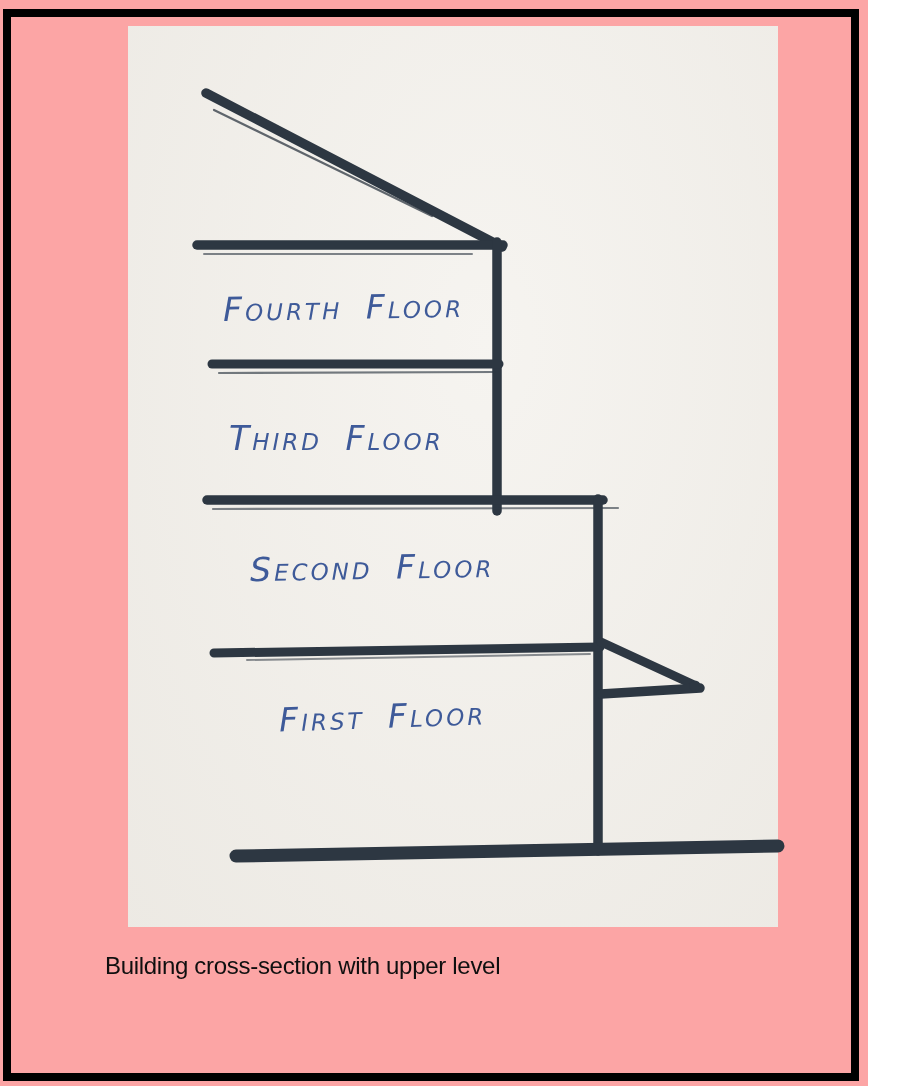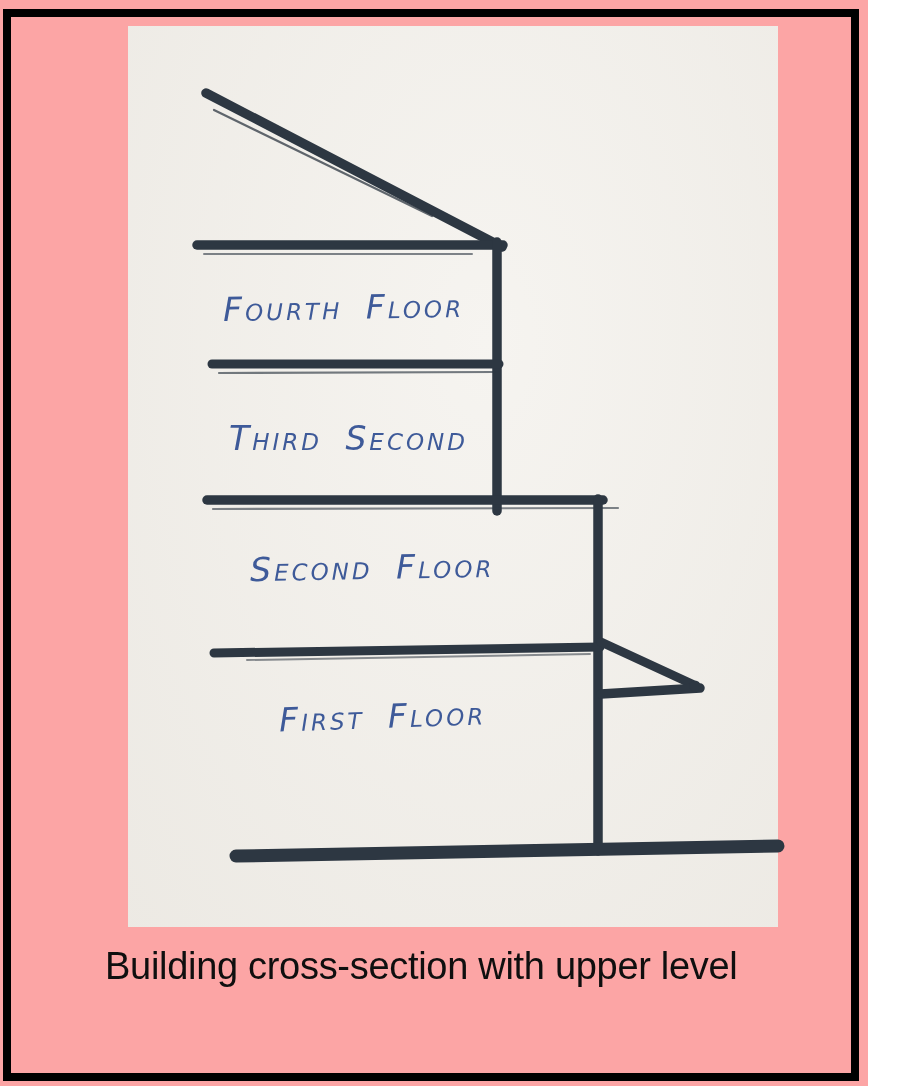--- a/index.html
+++ b/index.html
@@ -49,21 +49,21 @@
   .lbl-fourth{left:223px;top:291px;transform:rotate(-1deg);}
   .lbl-third{left:229px;top:422px;}
   .lbl-second{left:250px;top:551px;transform:rotate(-1deg);}
   .lbl-first{left:279px;top:700px;transform:rotate(-2deg);}
   .caption{
     position:absolute;
     left:105px;top:941px;
     width:760px;
     color:var(--caption);
     font-family:"Liberation Sans",sans-serif;
-    font-size:38px;
+    font-size:24px;
     line-height:50px;
     letter-spacing:-0.3px;
   }
   .caption .cap-line{display:block;}
 </style>
 </head>
 <body>
 
 <div class="canvas">
 
@@ -93,21 +93,21 @@
 
       <line x1="601" y1="642" x2="692" y2="684" stroke-width="9"></line>
       <line x1="601" y1="694" x2="700" y2="688" stroke-width="9.5"></line>
       <circle cx="695" cy="686" r="5.5" fill="var(--ink)" stroke="none"></circle>
 
       <line x1="236" y1="856" x2="778" y2="846" stroke-width="13"></line>
     </g>
   </svg>
 
   <span class="floor-label lbl-fourth">Fourth Floor</span>
-  <span class="floor-label lbl-third">Third Second</span>
+  <span class="floor-label lbl-third">Third Floor</span>
   <span class="floor-label lbl-second">Second Floor</span>
   <span class="floor-label lbl-first">First Floor</span>
 
   <div class="caption">
     <span class="cap-line">Building cross-section with upper level</span>
   </div>
 
   <div class="border-frame"></div>
 </div>
 

